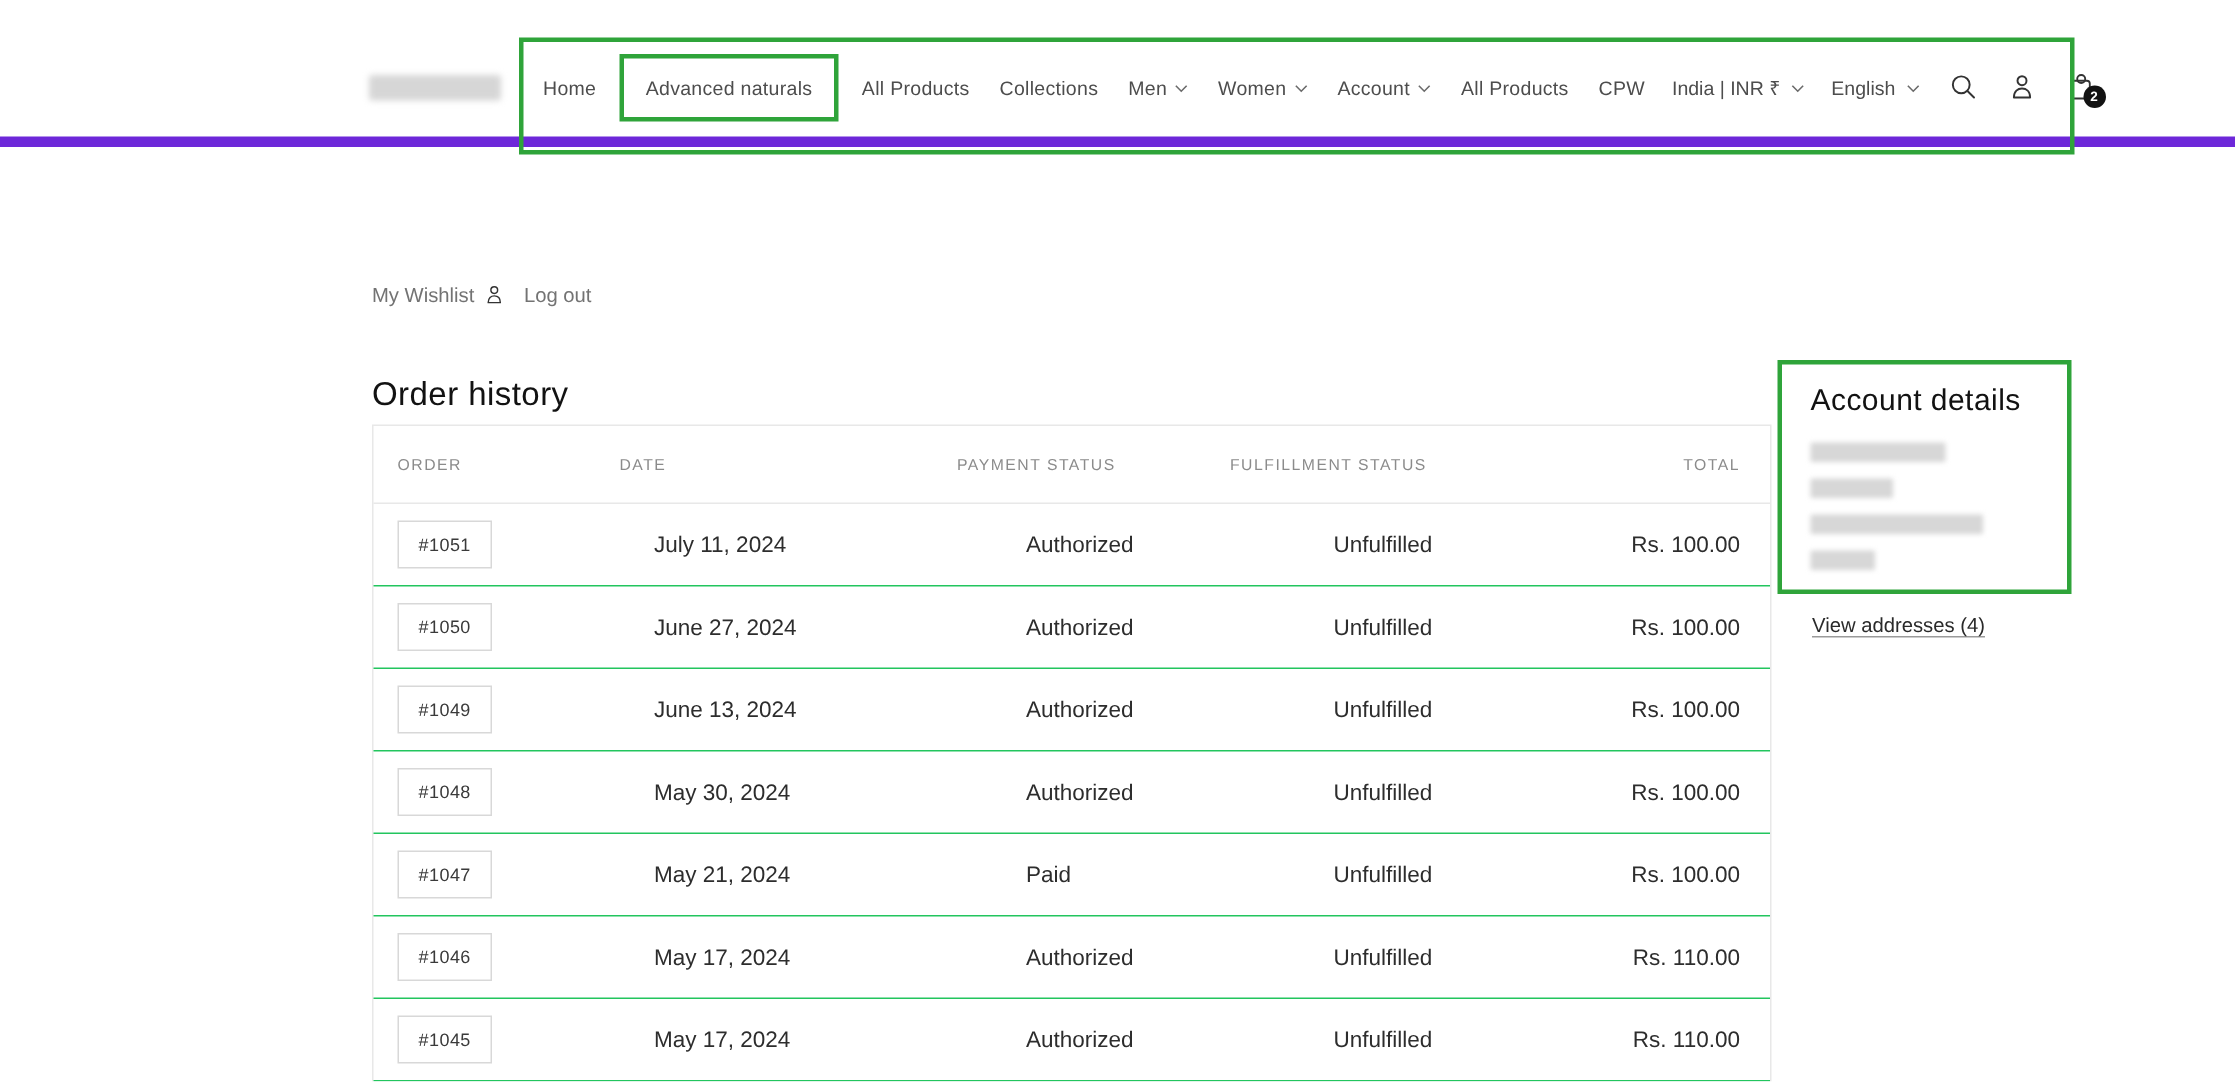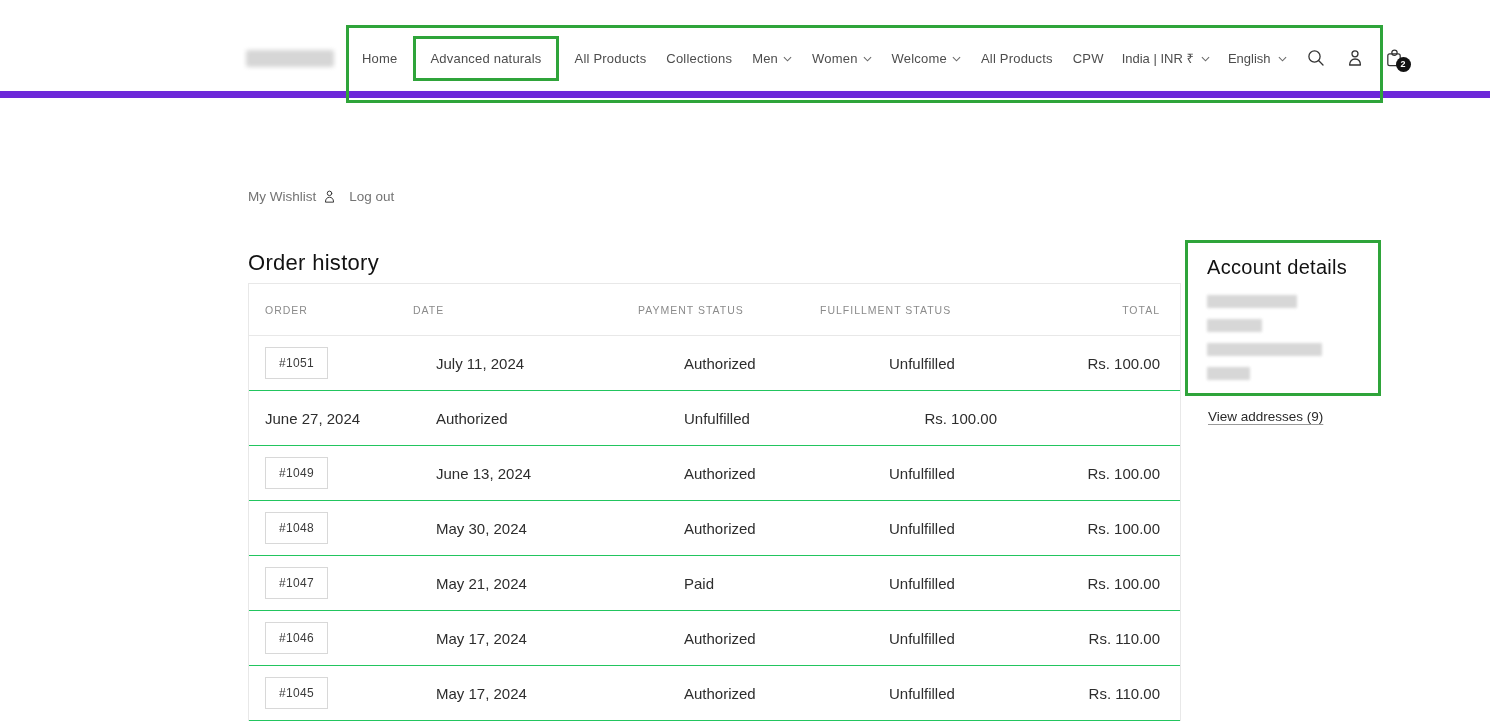--- a/index.html
+++ b/index.html
@@ -96,21 +96,21 @@
             <path d="M1 1 L5 5 L9 1" fill="none" stroke="#6a6a6a" stroke-width="1.2"></path>
           </svg>
       </a>
       <a class="nav-item">
         <span>Women</span>
         <svg class="caret" width="9" height="6" viewBox="0 0 10 6">
             <path d="M1 1 L5 5 L9 1" fill="none" stroke="#6a6a6a" stroke-width="1.2"></path>
           </svg>
       </a>
       <a class="nav-item">
-        <span>Welcome</span>
+        <span>Account</span>
         <svg class="caret" width="9" height="6" viewBox="0 0 10 6">
             <path d="M1 1 L5 5 L9 1" fill="none" stroke="#6a6a6a" stroke-width="1.2"></path>
           </svg>
       </a>
       <a class="nav-item">All Products</a>
       <a class="nav-item">CPW</a>
     </nav>
 
     <div class="header-right">
       <a class="locale">
@@ -171,20 +171,21 @@
     </div>
 
     <div class="trow">
       <div><a class="order-chip">#1051</a></div>
       <div>July 11, 2024</div>
       <div>Authorized</div>
       <div>Unfulfilled</div>
       <div class="cell-total">Rs. 100.00</div>
     </div>
     <div class="trow">
+      <div><a class="order-chip">#1050</a></div>
       <div>June 27, 2024</div>
       <div>Authorized</div>
       <div>Unfulfilled</div>
       <div class="cell-total">Rs. 100.00</div>
     </div>
     <div class="trow">
       <div><a class="order-chip">#1049</a></div>
       <div>June 13, 2024</div>
       <div>Authorized</div>
       <div>Unfulfilled</div>
@@ -221,16 +222,16 @@
   </div>
 
   <aside class="account-details">
     <div class="details-box">
       <div class="details-heading">Account details</div>
       <div class="redacted-line" style="width:90px"></div>
       <div class="redacted-line" style="width:55px"></div>
       <div class="redacted-line" style="width:115px"></div>
       <div class="redacted-line" style="width:43px"></div>
     </div>
-    <a class="view-addresses">View addresses (9)</a>
+    <a class="view-addresses">View addresses (4)</a>
   </aside>
 
 </div>
 
 </body></html>

